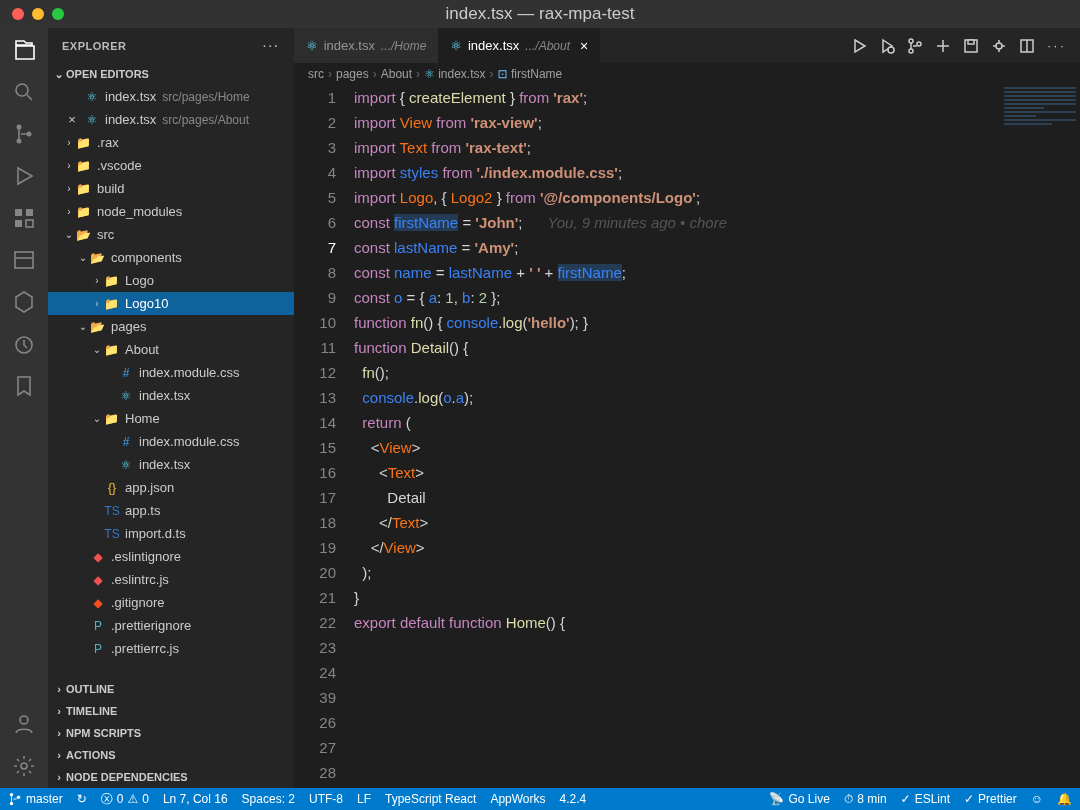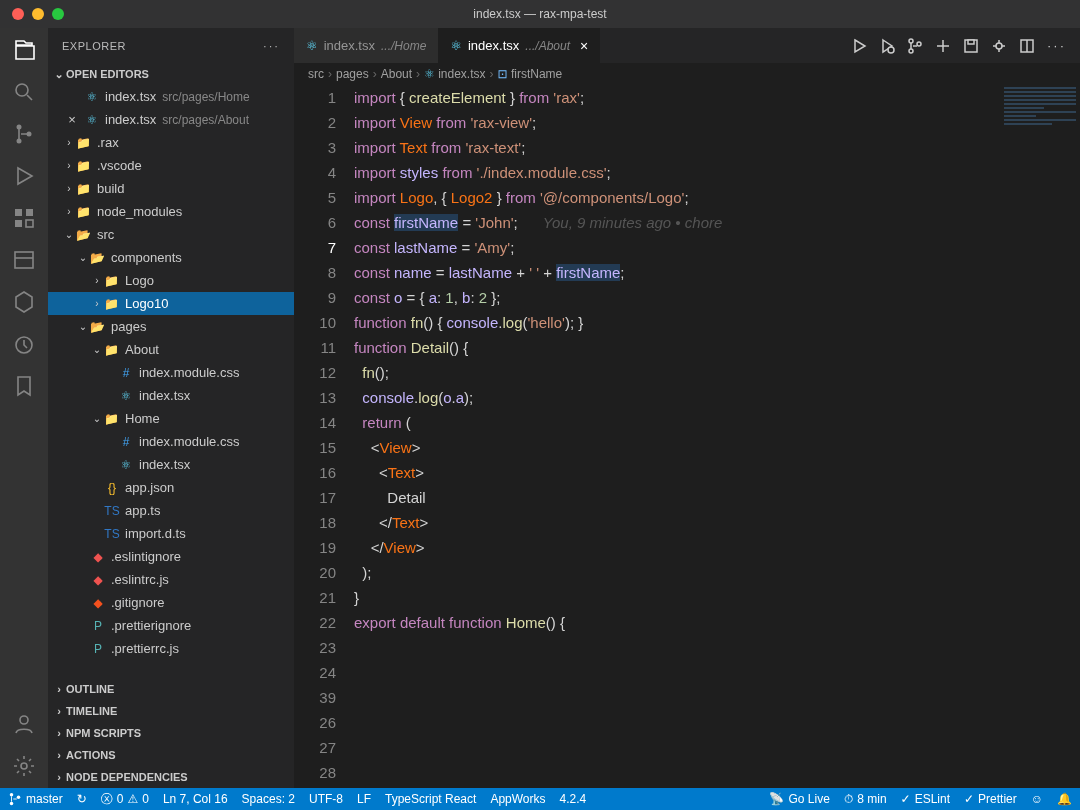--- a/index.html
+++ b/index.html
@@ -1,31 +1,31 @@
 <!DOCTYPE html>
 <html><head>
 <meta charset="utf-8">
 <style>
 * { margin:0; padding:0; box-sizing:border-box; font-family:-apple-system,BlinkMacSystemFont,"Segoe UI",sans-serif; }
 body { background:#1e1e1e; color:#ccc; width:1080px; height:810px; overflow:hidden; font-size:13px; }
 
 .titlebar { height:28px; background:#323233; display:flex; align-items:center; position:relative; }
 .traffic { display:flex; gap:8px; padding-left:12px; }
 .dot { width:12px; height:12px; border-radius:50%; }
-.window-title { position:absolute; left:50%; transform:translateX(-50%); color:#ccc; font-size:12px;text-align:center; }
+.window-title { position:absolute; left:50%; transform:translateX(-50%); color:#ccc; font-size:17px;text-align:center; }
 
 .main { display:flex; height:calc(100% - 28px - 22px); }
 
 .activitybar { width:48px; background:#333; display:flex; flex-direction:column; align-items:center; padding-top:10px; gap:18px; }
 .activitybar .icon { width:24px; height:24px; display:flex; align-items:center; justify-content:center; fill:#858585; color:#858585; cursor:pointer; }
 .activitybar .icon.active { fill:#fff; color:#fff; }
 .activitybar .spacer { flex:1; }
 
 .sidebar { width:246px; background:#252526; display:flex; flex-direction:column; overflow:hidden; }
-.sidebar-title { height:35px; display:flex; align-items:center; justify-content:space-between; padding:0 14px; color:#bbb; font-size:11px; letter-spacing:.5px; }
+.sidebar-title { height:35px; display:flex; align-items:center; justify-content:space-between; padding:0 14px; color:#bbb; font-size:11px; letter-spacing:.5px;font-weight:bold; }
 .section-head { height:22px; display:flex; align-items:center; padding-left:4px; font-size:11px; font-weight:700; color:#ccc; cursor:pointer; }
 .section-head .chev { width:14px; display:inline-flex; justify-content:center; }
 .file-row { height:23px; display:flex; align-items:center; font-size:13px; color:#ccc; cursor:pointer; white-space:nowrap; }
 .file-row.selected { background:#0e639c; color:#fff; }
 .file-row .icon { width:16px; height:16px; display:inline-flex; align-items:center; justify-content:center; margin-right:5px; font-size:12px; }
 .file-row .label { }
 .file-row .hint { color:#888; margin-left:6px; font-size:12px; }
 .chev-sm { width:14px; text-align:center; color:#ccc; font-size:10px; }
 .toolbar-icons { display:flex; gap:6px; }
 .toolbar-icons svg { width:14px; height:14px; fill:#ccc; }
@@ -44,22 +44,22 @@
 .breadcrumb { height:22px; display:flex; align-items:center; padding:0 14px; font-size:12px; color:#a0a0a0; gap:4px; }
 .breadcrumb .sep { color:#666; }
 
 .code { flex:1; display:flex; font-family:Menlo,Consolas,monospace; font-size:15px; line-height:25px; overflow:hidden; position:relative; }
 .gutter { width:60px; text-align:right; color:#858585; padding-right:18px; user-select:none; }
 .gutter .active { color:#fff; }
 .codetext { flex:1; white-space:pre; color:#d4d4d4; }
 .kw { color:#c586c0; }
 .fn { color:#dcdcaa; }
 .cls { color:#f97316; }
-.str { color:#ce9178; }
-.var { color:#c4b5fd; }
+.str { color:#ce9178;font-weight:bold; }
+.var { color:#3b82f6; }
 .num { color:#b5cea8; }
 .sel { background:rgba(38,79,120,.6); }
 .blame { color:#555; font-style:italic;margin-top:13px; }
 .minimap { position:absolute; right:0; top:0; width:80px; height:100%; background:#1e1e1e; opacity:.6; }
 .minimap div { height:2px; margin:2px 4px; background:#3a5a7a; }
 
 .statusbar { height:22px; background:#007acc; color:#fff; display:flex; align-items:center; font-size:12px; padding:0 8px; gap:14px; }
 .statusbar .right { margin-left:auto; display:flex; gap:14px; align-items:center; }
 .sb-item { display:flex; align-items:center; gap:4px; cursor:pointer; }
 

